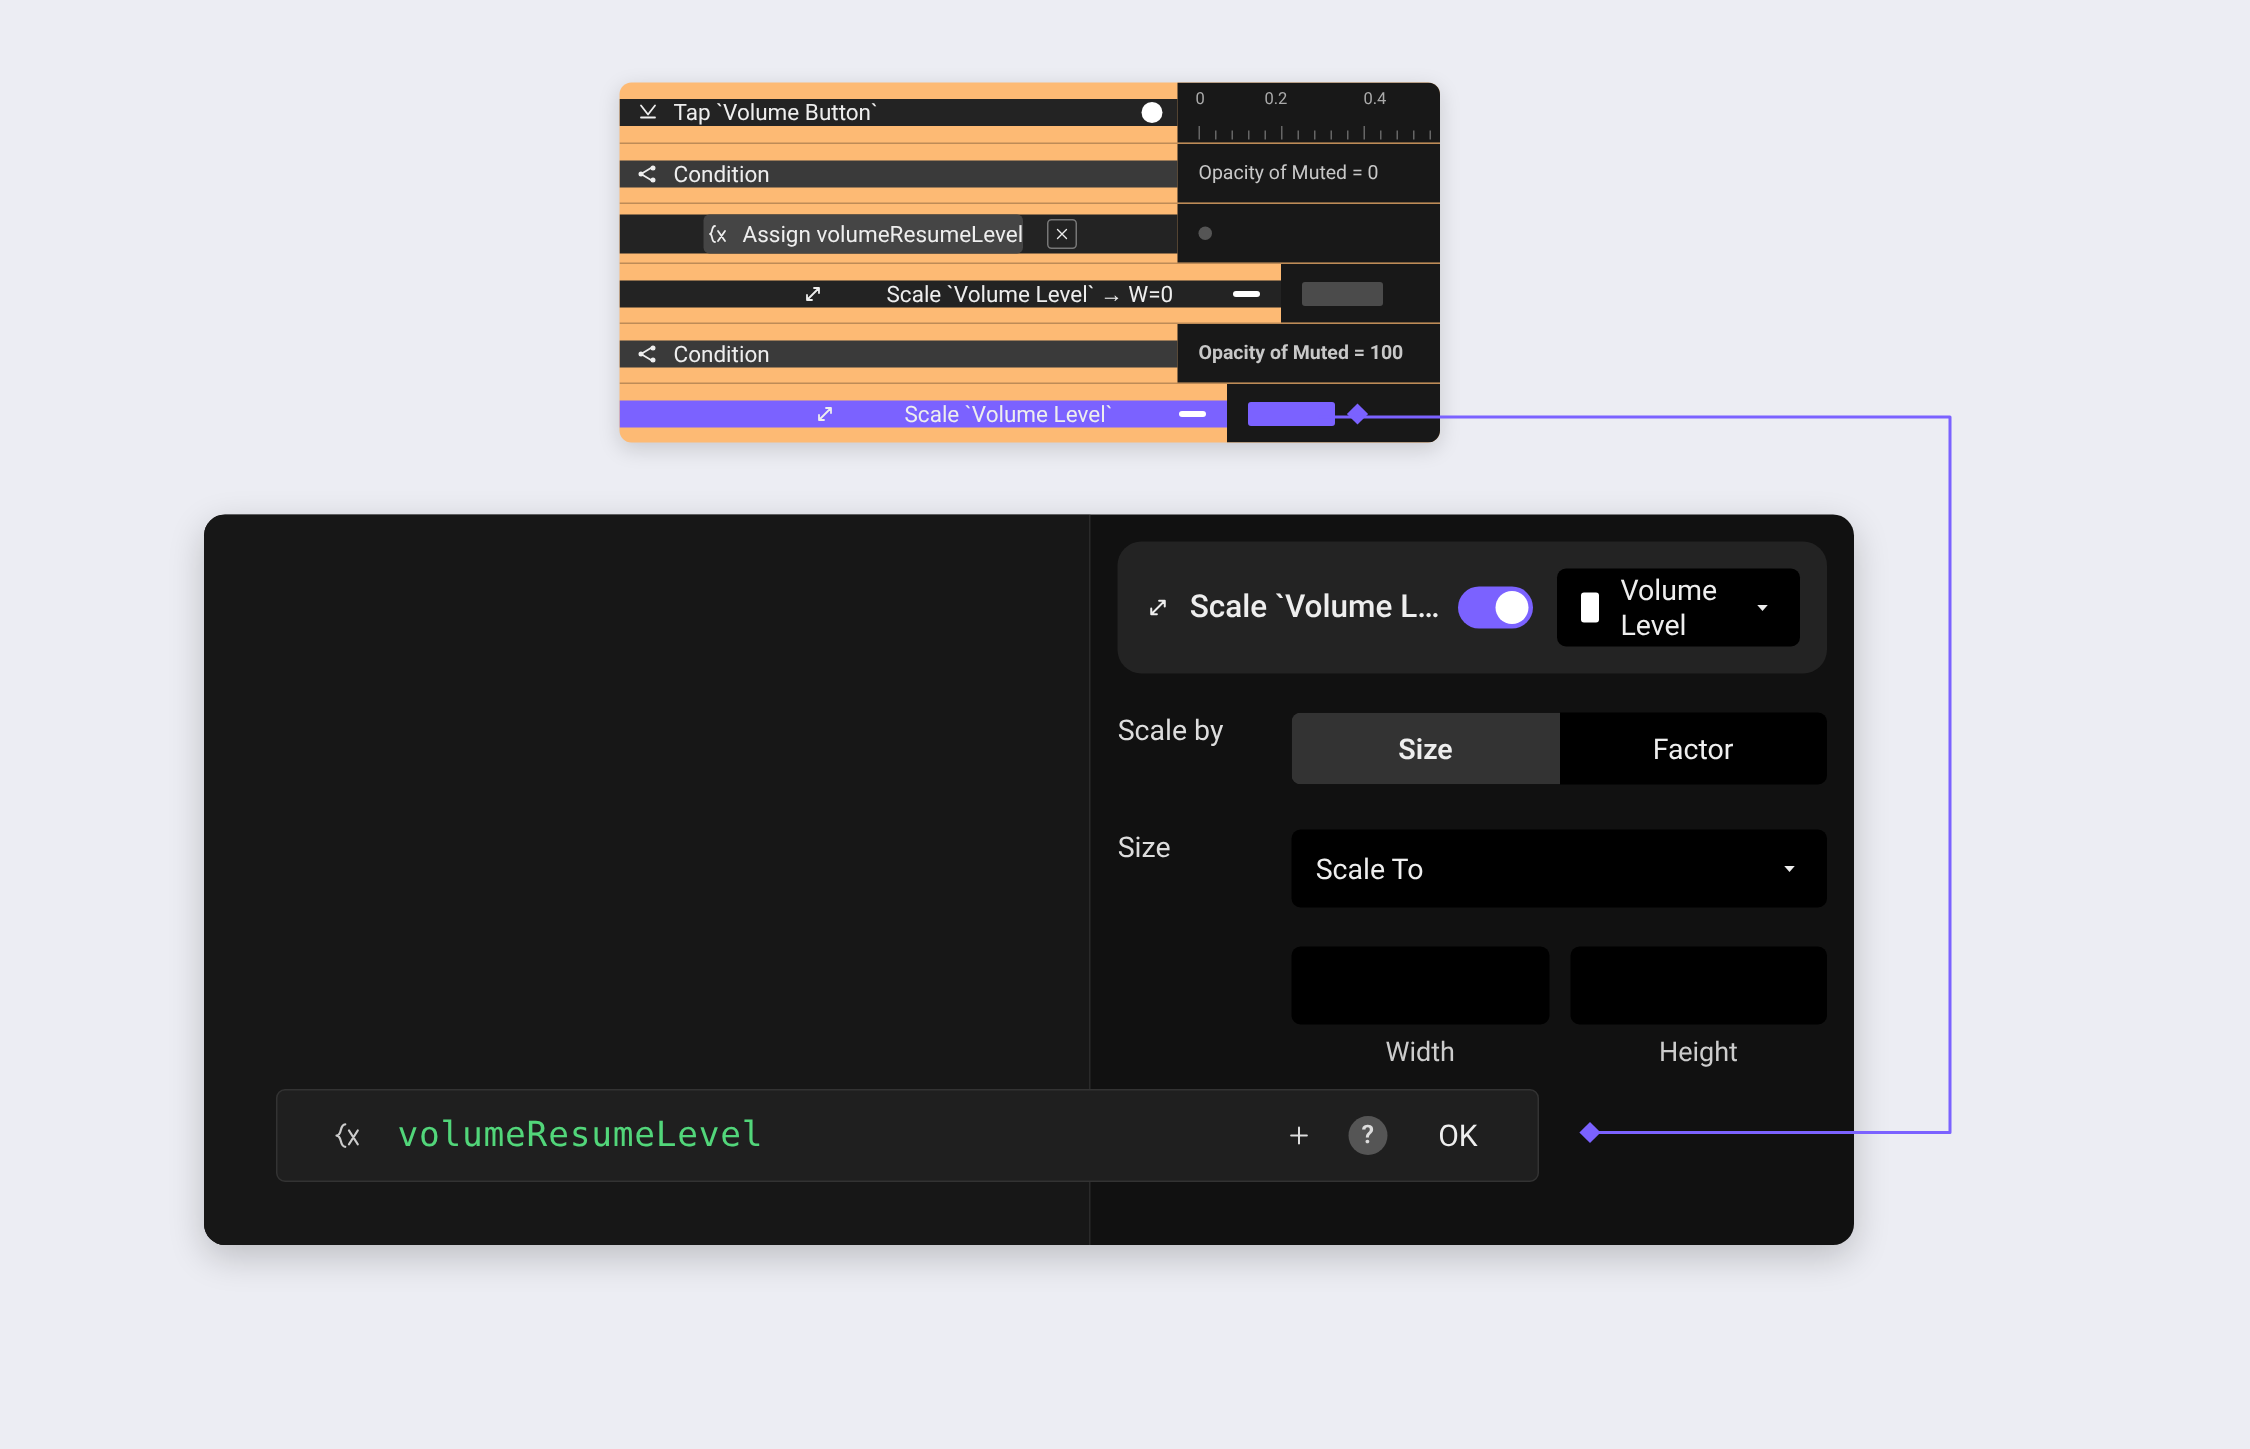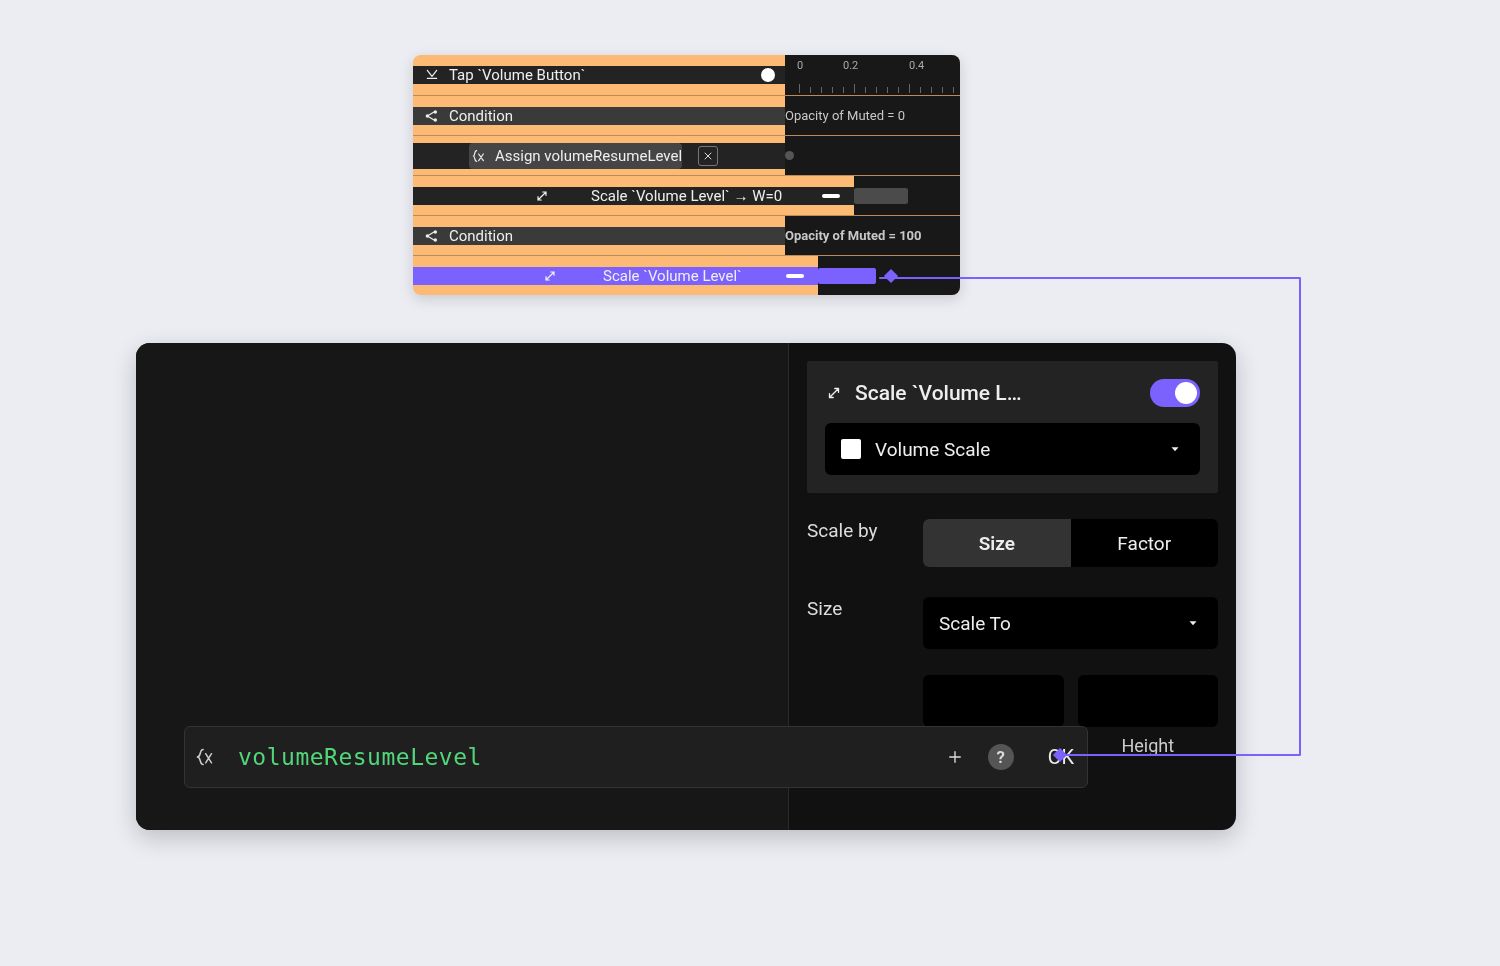--- a/index.html
+++ b/index.html
@@ -49,20 +49,21 @@
     align-items:center;
     gap:8px;
     padding-left:10px;
     position:relative;
   }
   .tl-right {
     flex: 1;
     height:100%;
     display:flex;
     align-items:center;
+    padding-left:14px;
     font-size:13px;
     color:#c8c8c8;
     position:relative;
   }
 
   
   .row-header .tl-left { background:#232323; }
   .row-header .tl-right { background:#181818; }
   .row-cond .tl-left { background:#3a3a3a; }
   .row-cond .tl-right { background:#181818; }
@@ -153,24 +154,24 @@
     flex: 0 0 448px;
     border-left: 1px solid #2a2a2a;
     padding:18px;
     display:flex;
     flex-direction:column;
     gap:22px;
   }
 
   .scale-card {
     background:#232323;
-    border-radius:2px;
+    border-radius:16px;
     padding:18px;
     display:flex;
-    flex-direction:column;
+    flex-direction:row;
     gap:16px;
   }
   .scale-card-header {
     display:flex;
     align-items:center;
     gap:12px;
     font-size:21px;
     font-weight:500;
   }
   .scale-card-header .ic svg { width:22px; height:22px; }
@@ -252,21 +253,21 @@
     position:absolute;
     left:48px;
     right:-300px;
     bottom:42px;
     display:flex;
     align-items:center;
     background:#1f1f1f;
     border:1px solid #333;
     border-radius:6px;
     height:62px;
-    padding:0 3px;
+    padding:0 30px;
     gap:18px;
     z-index:5;
   }
   .fx-icon {
     width:32px; display:flex; align-items:center; justify-content:center;
     color:#ccc;
     font-style:italic;
     font-size:19px;
   }
   .formula-text {
@@ -475,21 +476,21 @@
               <path d="M6 18 L18 6 M6 18 L6 13 M6 18 L11 18 M18 6 L13 6 M18 6 L18 11"></path>
             </svg>
         </span>
         <span class="scale-title">Scale `Volume L…</span>
         <span class="toggle">
           <span class="toggle-knob"></span>
         </span>
       </div>
       <div class="target-select">
         <span class="white-square"></span>
-        <span>Volume Scale</span>
+        <span>Volume Level</span>
         <span class="dropdown-arrow ic">
           <svg viewBox="0 0 24 24" style="width:14px;height:14px">
               <path d="M6 9 L12 16 L18 9 Z" fill="currentColor" stroke="none"></path>
             </svg>
         </span>
       </div>
     </div>
 
     <div class="setting-row">
       <span class="setting-label">Scale by</span>

